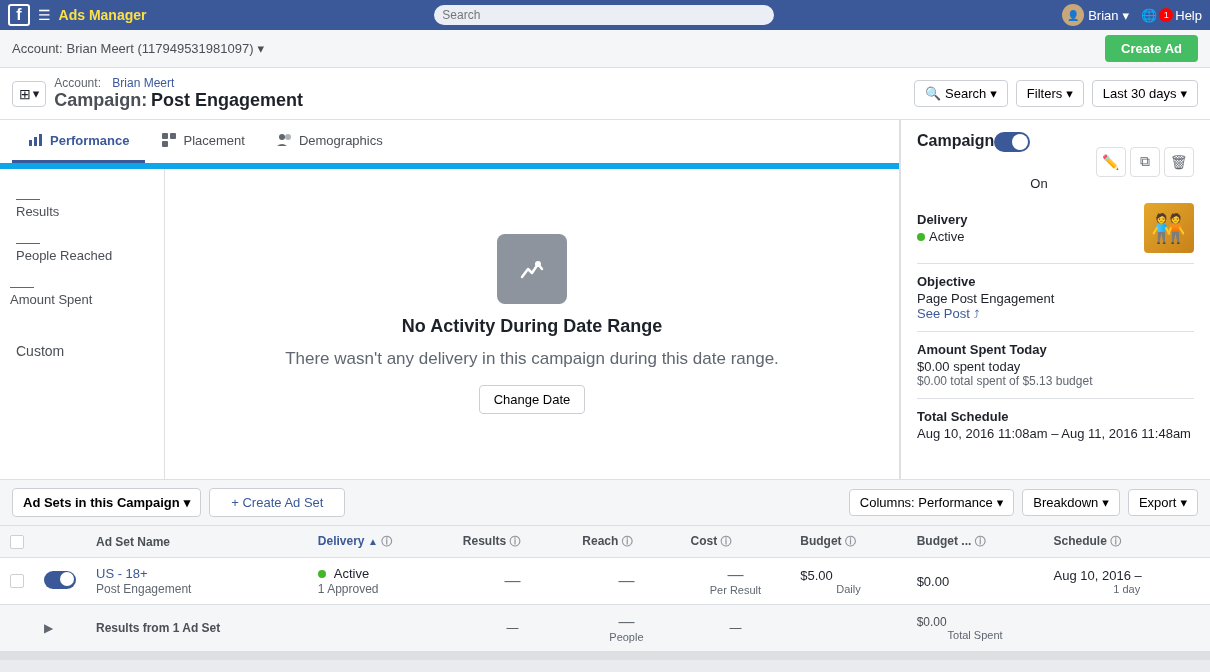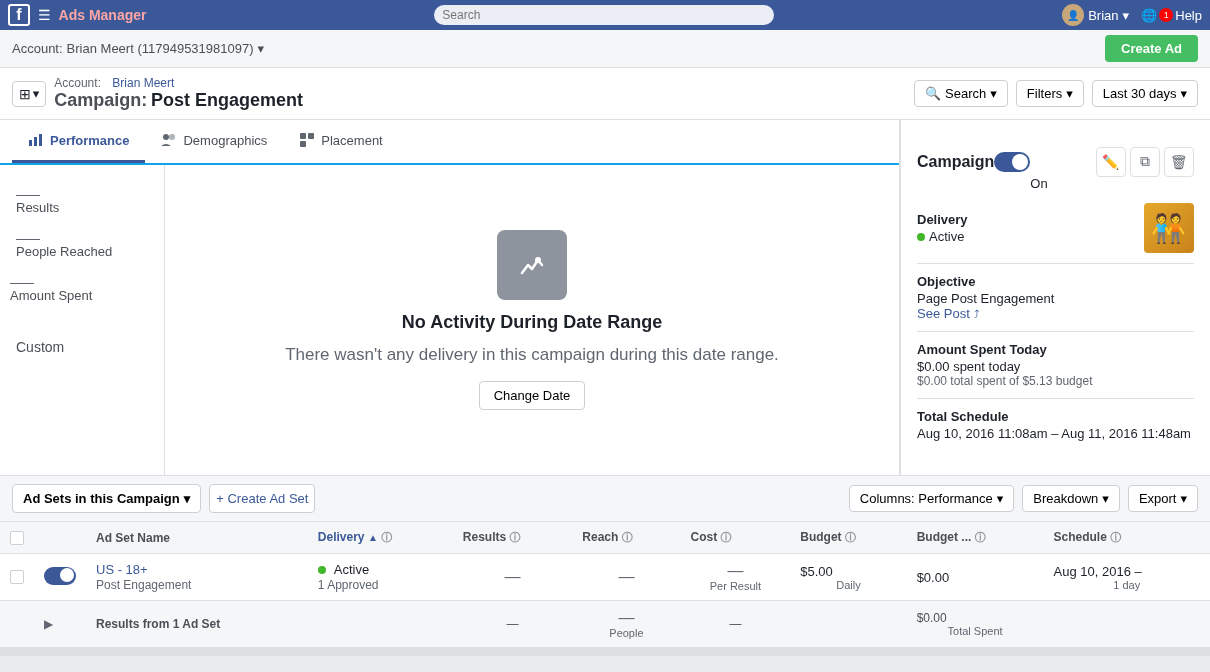--- a/index.html
+++ b/index.html
@@ -20,21 +20,21 @@
       border: 2px solid white;
       border-radius: 3px;
       display: flex; align-items: center; justify-content: center;
       font-weight: bold; font-size: 14px; color: white;
       margin-right: 8px; flex-shrink: 0;
     }
     .top-nav-hamburger {
       margin-right: 8px; cursor: pointer; font-size: 14px;
     }
     .top-nav-title {
-      font-weight: bold; font-size: 14px; color: #fca5a5;
+      font-weight: bold; font-size: 14px; color: #fde047;
     }
     .top-nav-search {
       flex: 1; display: flex; justify-content: center;
     }
     .top-nav-search input {
       width: 340px; height: 20px; border-radius: 10px; border: none;
       padding: 0 8px; font-size: 12px; background: rgba(255,255,255,0.9);
       outline: none;
     }
     .top-nav-right {
@@ -114,21 +114,21 @@
     .left-panel-divider { border: none; border-top: 1px solid #dddfe2; margin: 4px 16px; }
     .left-panel-custom { padding: 8px 16px; font-size: 14px; color: #4b4f56; }
 
     
     .perf-section {
       flex: 1;
       background: white;
       border-right: 1px solid #dddfe2;
     }
     .perf-tabs {
-      display: flex; border-bottom: 2px solid #0ea5e9; padding: 0 12px;
+      display: flex; border-bottom: 6px solid #0ea5e9; padding: 0 12px;
     }
     .perf-tab {
       display: flex; align-items: center; gap: 6px;
       padding: 12px 16px; font-size: 13px; cursor: pointer;
       border-bottom: 3px solid transparent; color: #4b4f56;
     }
     .perf-tab.active {
       border-bottom: 3px solid #3b5998; color: #3b5998; font-weight: bold;
     }
     .perf-tab-icon {
@@ -158,21 +158,21 @@
       width: 310px;
       flex-shrink: 0;
       padding: 12px 16px;
       border-left: 1px solid #dddfe2;
     }
     .right-panel-header {
       display: flex; align-items: center; justify-content: space-between;
       margin-bottom: 12px;
     }
     .campaign-label { font-size: 16px; font-weight: bold; }
-    .toggle-row { display: flex; align-items: center; gap: 0; }
+    .toggle-row { display: flex; gap: 0; }
     .toggle-switch {
       width: 36px; height: 20px; background: #3b5998; border-radius: 10px;
       position: relative; cursor: pointer;
     }
     .toggle-switch::after {
       content: ''; position: absolute; right: 2px; top: 2px;
       width: 16px; height: 16px; background: white; border-radius: 50%;
     }
     .toggle-on { font-size: 13px; color: #1d2129; margin-top: 44px; }
     .right-panel-actions { display: flex; gap: 4px; }
@@ -208,21 +208,21 @@
       padding: 8px 12px;
       border-bottom: 1px solid #dddfe2;
       background: #f5f6f7;
     }
     .btn-ad-sets {
       border: 1px solid #ccd0d5; background: white; border-radius: 4px;
       padding: 6px 10px; font-size: 13px; cursor: pointer; display: flex; align-items: center; gap: 4px; font-weight: bold;
     }
     .btn-create-ad-set {
       border: 1px solid #ccd0d5; background: white; border-radius: 4px;
-      padding: 6px 6px; font-size: 13px; cursor: pointer; color: #3b5998; display: flex; align-items: center; gap: 4px;
+      padding: 6px 21px; font-size: 13px; cursor: pointer; color: #3b5998; display: flex; align-items: center; gap: 4px;
     }
     .table-toolbar-right { margin-left: auto; display: flex; gap: 8px; }
 
     table { width: 100%; border-collapse: collapse; }
     th {
       background: #f5f6f7; border-bottom: 1px solid #dddfe2;
       padding: 8px 10px; text-align: left; font-size: 12px;
       font-weight: bold; color: #4b4f56; white-space: nowrap;
     }
     td {
@@ -339,33 +339,33 @@
       <div class="perf-tab active">
         <svg class="perf-tab-icon" viewBox="0 0 16 16" fill="#3b5998">
           <rect x="1" y="8" width="3" height="6"></rect>
             <rect x="6" y="5" width="3" height="9"></rect>
             <rect x="11" y="2" width="3" height="12"></rect>
         </svg>
         <span>Performance</span>
       </div>
       <div class="perf-tab">
         <svg class="perf-tab-icon" viewBox="0 0 16 16" fill="#606770">
+          <rect x="1" y="1" width="6" height="6" rx="1"></rect>
+            <rect x="9" y="1" width="6" height="6" rx="1"></rect>
+            <rect x="1" y="9" width="6" height="6" rx="1"></rect>
+        </svg>
+        <span>Placement</span>
+      </div>
+      <div class="perf-tab">
+        <svg class="perf-tab-icon" viewBox="0 0 16 16" fill="#606770">
           <circle cx="5" cy="5" r="3"></circle>
             <circle cx="11" cy="5" r="3" opacity="0.5"></circle>
             <path d="M0 14 Q5 10 10 14"></path>
         </svg>
         <span>Demographics</span>
-      </div>
-      <div class="perf-tab">
-        <svg class="perf-tab-icon" viewBox="0 0 16 16" fill="#606770">
-          <rect x="1" y="1" width="6" height="6" rx="1"></rect>
-            <rect x="9" y="1" width="6" height="6" rx="1"></rect>
-            <rect x="1" y="9" width="6" height="6" rx="1"></rect>
-        </svg>
-        <span>Placement</span>
       </div>
     </div>
 
     <div class="perf-wrapper">
 
       <div class="left-panel">
         <div style="height:10px;"></div>
         <div class="left-panel-item">
           <hr class="left-panel-divider" style="margin: 0 0 4px 0; width:24px; border-color:#606770;">
           <span>Results</span>

